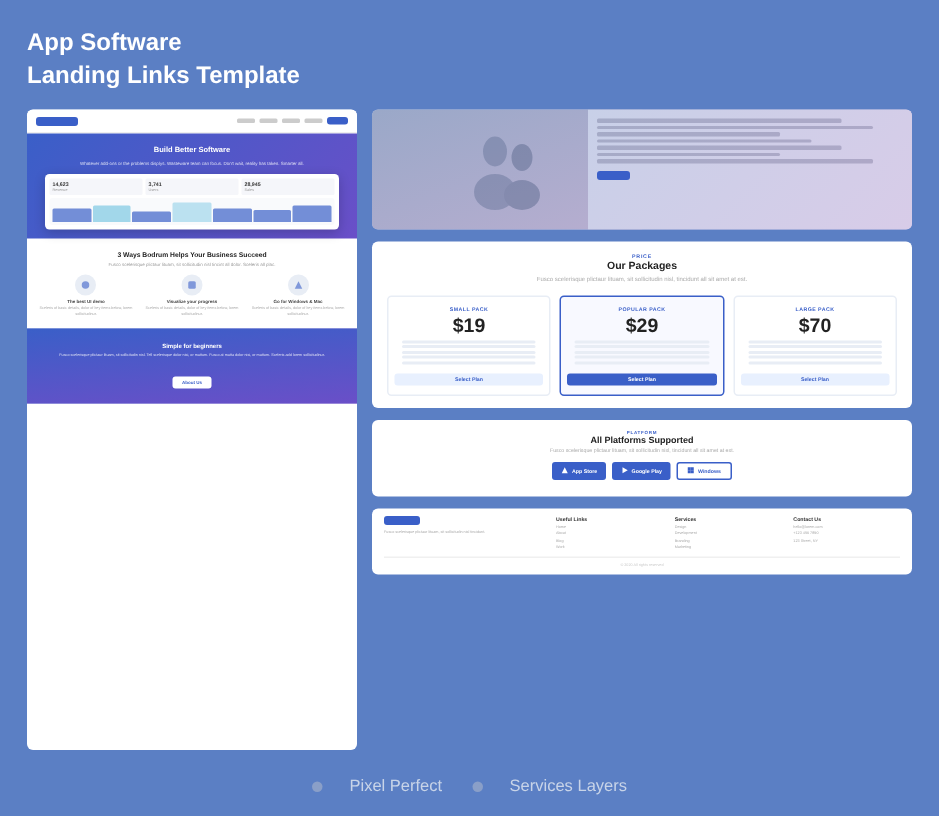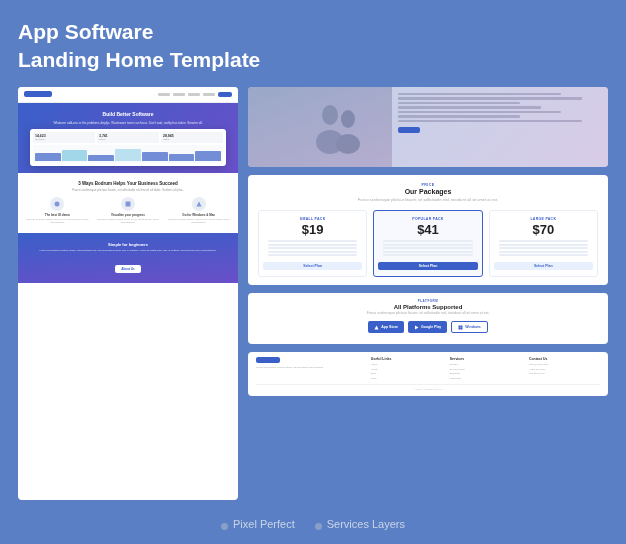--- a/index.html
+++ b/index.html
@@ -21,21 +21,21 @@
       padding: 18px 18px 14px 18px;
       position: relative;
     }
 
     .title-area {
       margin-bottom: 12px;
     }
 
     .title-text {
       color: #ffffff;
-      font-size: 21px;
+      font-size: 16px;
       font-weight: 700;
       line-height: 1.35;
     }
 
     .content-row {
       display: flex;
       gap: 10px;
       flex: 1;
     }
 
@@ -533,22 +533,22 @@
     .bottom-badges {
       display: flex;
       justify-content: center;
       gap: 20px;
       margin-top: 10px;
       padding: 8px 0 0;
     }
 
     .badge-item {
       display: flex;
-      align-items: flex-end;
-      gap: 5px;
+      align-items: center;
+      gap: 18px;
     }
 
     .badge-dot {
       width: 7px;
       height: 7px;
       border-radius: 50%;
       background: #8a9fc8;
     }
 
     .badge-label {
@@ -566,21 +566,21 @@
     }
   </style>
 </head>
 <body>
 
 <div class="main-container">
 
   <div class="title-area">
     <div class="title-text">
       <span>App Software</span><br>
-      <span>Landing Home Template</span>
+      <span>Landing Links Template</span>
     </div>
   </div>
 
   <div class="content-row">
 
     <div class="left-col">
       <div class="landing-preview">
 
         <div class="lp-header">
           <div class="lp-logo"></div>
@@ -709,21 +709,21 @@
               <div class="pricing-feature-line"></div>
               <div class="pricing-feature-line"></div>
               <div class="pricing-feature-line"></div>
               <div class="pricing-feature-line"></div>
             </div>
             <div class="pricing-select-btn">Select Plan</div>
           </div>
 
           <div class="pricing-card featured">
             <div class="pricing-tag">POPULAR PACK</div>
-            <div class="pricing-price">$41</div>
+            <div class="pricing-price">$29</div>
             <div class="pricing-features-list">
               <div class="pricing-feature-line"></div>
               <div class="pricing-feature-line"></div>
               <div class="pricing-feature-line"></div>
               <div class="pricing-feature-line"></div>
               <div class="pricing-feature-line"></div>
             </div>
             <div class="pricing-select-btn">Select Plan</div>
           </div>
 

